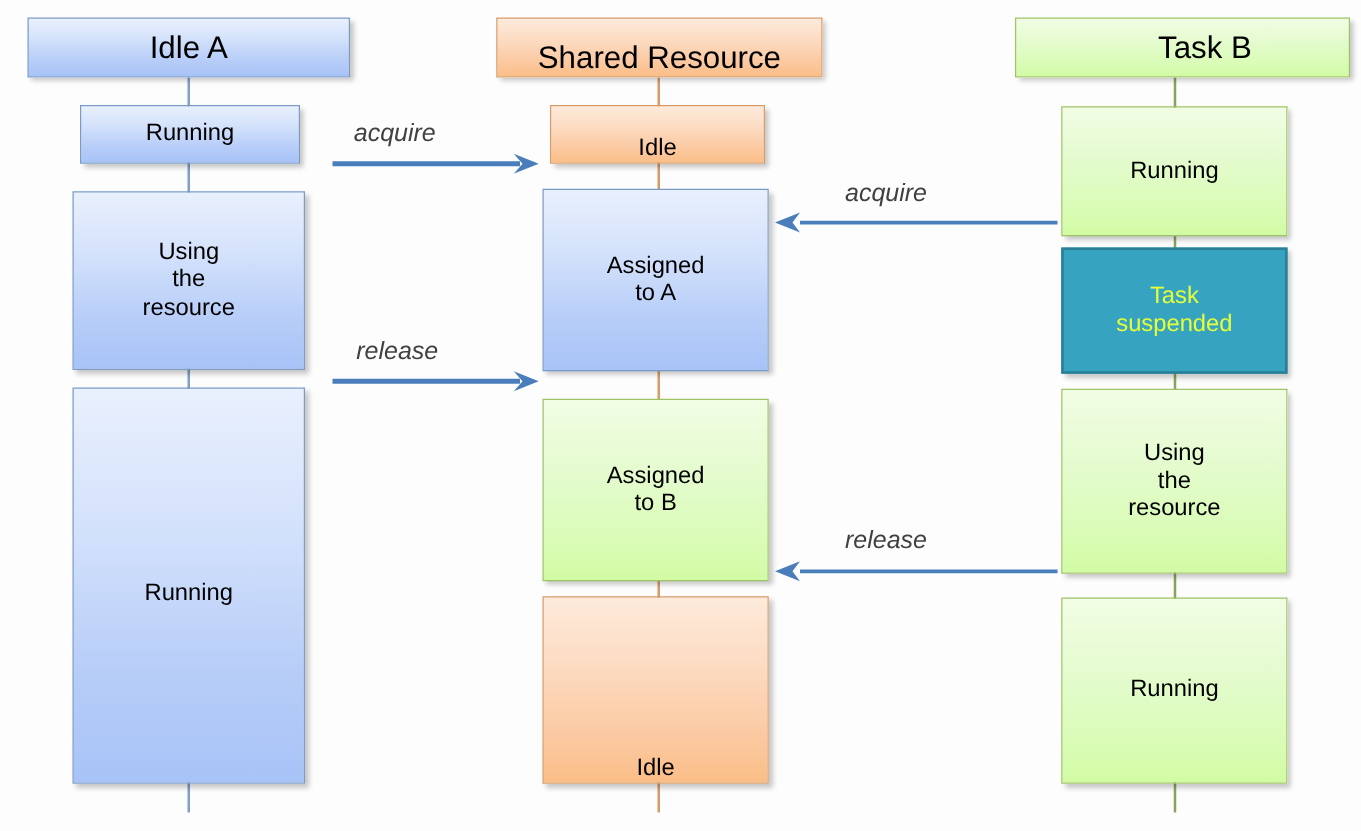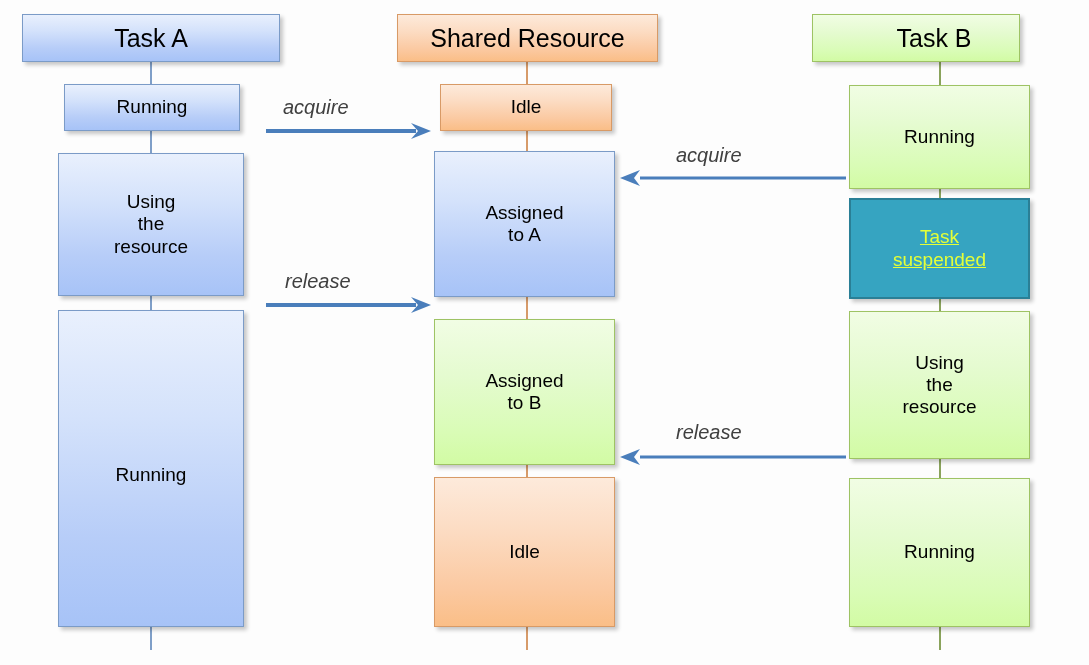--- a/index.html
+++ b/index.html
@@ -39,30 +39,30 @@
     z-index: 3;
   }
 
   .box-blue {
     background: linear-gradient(180deg, #e9f0fd 0%, #d4e2fb 34%, #b7cdf8 72%, #a7c3f7 100%);
     border: 1px solid #7b9bc7;
   }
   .box-orange {
     background: linear-gradient(180deg, #fdeadb 0%, #fcdcc3 35%, #fbc9a1 75%, #fabe87 100%);
     border: 1px solid #d89a66;
+    align-items: flex-end;
   }
   .box-green {
     background: linear-gradient(180deg, #f1fde4 0%, #e5fbd0 38%, #d9fcb6 78%, #d2fba4 100%);
     border: 1px solid #9ec364;
   }
   .box-teal {
     background: #36a4c1;
     border: 2px solid #2a7f96;
     color: #e4ff38;
-    text-decoration: underline;
   }
 
   
   .header-box { font-size: 25px; }
   .state-box  { font-size: 19px; }
   .state-box.big-running { align-items: flex-start; }
   .big-running .label { margin-top: 0; }
 
   .label { display: block; white-space: pre-line; }
 
@@ -86,21 +86,21 @@
 </head>
 <body>
 
 <div id="canvas">
 
   <div class="lifeline blue" style="left:150px; top:62px;  height:588px;"></div>
   <div class="lifeline orange" style="left:526px; top:62px;  height:588px;"></div>
   <div class="lifeline green" style="left:939px; top:62px;  height:588px;"></div>
 
   <div class="box box-blue header-box" style="left:22px; top:14px; width:258px; height:48px;">
-    <span class="label">Task A</span>
+    <span class="label">Idle A</span>
   </div>
 
   <div class="box box-blue state-box" style="left:64px; top:84px; width:176px; height:47px;">
     <span class="label">Running</span>
   </div>
 
   <div class="box box-blue state-box" style="left:58px; top:153px; width:186px; height:143px;">
     <span class="label">Using
 the
 resource</span>
@@ -125,21 +125,21 @@
 
   <div class="box box-green state-box" style="left:434px; top:319px; width:181px; height:146px;">
     <span class="label">Assigned
 to B</span>
   </div>
 
   <div class="box box-orange state-box" style="left:434px; top:477px; width:181px; height:150px;">
     <span class="label">Idle</span>
   </div>
 
-  <div class="box box-green header-box" style="left:812px; top:14px; width:208px; height:48px;padding-left:36px;">
+  <div class="box box-green header-box" style="left:812px; top:14px; width:268px; height:48px;padding-left:36px;">
     <span class="label">Task B</span>
   </div>
 
   <div class="box box-green state-box" style="left:849px; top:85px; width:181px; height:104px;">
     <span class="label">Running</span>
   </div>
 
   <div class="box box-teal state-box" style="left:849px; top:198px; width:181px; height:101px;">
     <span class="label">Task
 suspended</span>

